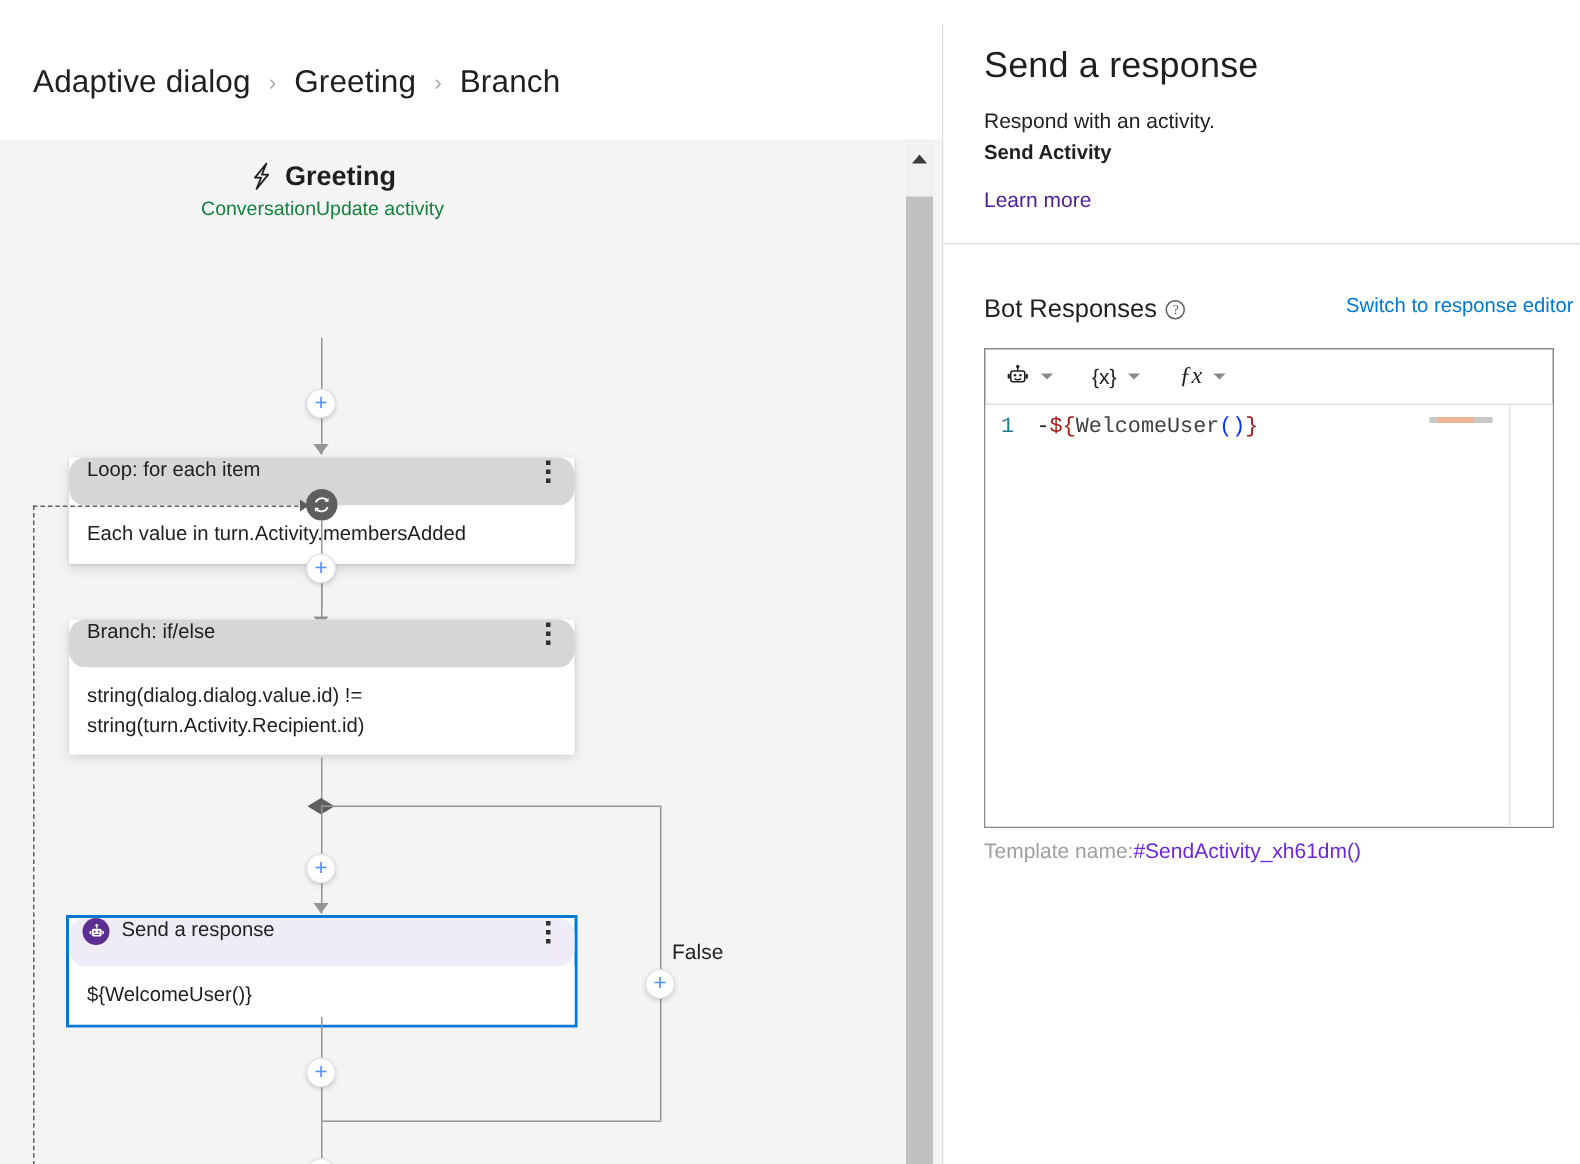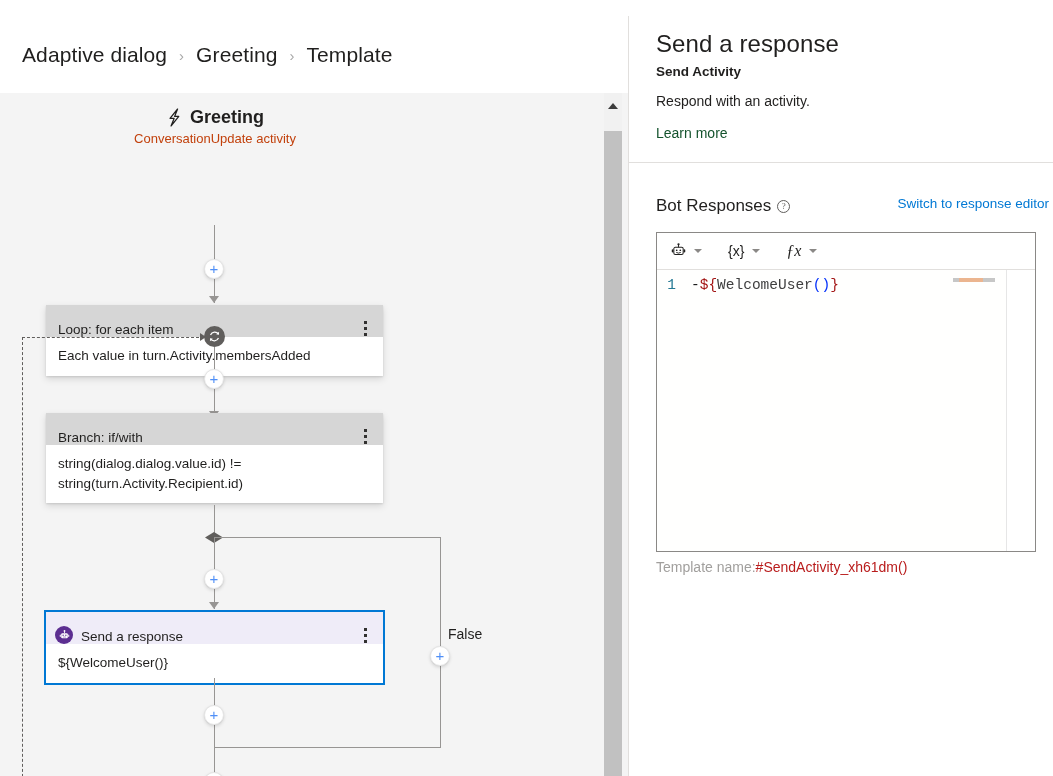--- a/index.html
+++ b/index.html
@@ -38,32 +38,32 @@
   #canvas-inner { position: absolute; left: 0; top: 0; width: 604px; height: 699px; }
 
   
   #trigger {
     position: absolute; left: 0; top: 14px; width: 430px; text-align: center;
   }
   #trigger-title {
     display: flex; align-items: center; justify-content: center; gap: 8px;
     font-size: 18px; font-weight: bold; color: #201f1e;
   }
-  #trigger-sub { font-size: 13px; color: #c2410c; margin-top: 3px; }
+  #trigger-sub { font-size: 13px; color: #15803d; margin-top: 3px; }
   .bolt { width: 16px; height: 19px; display: block; }
 
   
   .node {
     position: absolute;
     background: #ffffff;
     box-shadow: 0 0.6px 1.8px rgba(0,0,0,.11), 0 3.2px 7.2px rgba(0,0,0,.13);
   }
   .node-header {
     height: 32px; background: #d6d6d6;
-    display: flex; align-items: flex-end; padding: 0 10px 0 12px;
+    display: flex; align-items: flex-start; padding: 0 10px 0 12px; border-radius: 11px;
   }
   .node-header .nh-title {
     flex: 1; font-size: 13.5px; color: #201f1e; white-space: nowrap; overflow: hidden;
   }
   .node-body {
     background: #ffffff; padding: 9px 12px 10px 12px;
     font-size: 13.5px; color: #201f1e; line-height: 1.45;
   }
   .dots {
     width: 16px; height: 18px; display: flex; flex-direction: column;
@@ -152,21 +152,21 @@
     position: absolute; left: 629px; top: 0; width: 424px; height: 776px;
     background: #ffffff; padding: 0 0 0 27px;
   }
   #panel-title {
     font-size: 24px; color: #201f1e; font-weight: normal;
     padding-top: 14px; letter-spacing: .1px;
   }
   #panel-subtitle { font-size: 13.5px; color: #201f1e; font-weight: bold; margin-top: 6px; }
   #panel-desc { font-size: 14px; color: #201f1e; margin-top: 14px; }
   #learn-more {
-    display: inline-block; font-size: 14px; color: #14532d;
+    display: inline-block; font-size: 14px; color: #4c1d95;
     text-decoration: none; margin-top: 16px; cursor: pointer;
   }
   #panel-sep {
     position: absolute; left: 0; top: 146px; width: 424px; height: 1px; background: #e1dfdd;
   }
   #responses-row {
     position: absolute; left: 27px; top: 180px; width: 393px;
     display: flex; justify-content: space-between;
   }
   #responses-label {
@@ -217,36 +217,36 @@
     background: linear-gradient(to right,#bdbdbd 0 6px,#e8a87c 6px 30px,#bdbdbd 30px 42px);
     opacity: .85;
   }
   #editor-scroll-track {
     position: absolute; right: 0; top: 0; width: 29px; height: 281px;
     border-left: 1px solid #e6e6e6; background: #ffffff;
   }
   #template-name {
     position: absolute; left: 656px; top: 543px; font-size: 14px; color: #a19f9d;
   }
-  #template-name .tn-value { color: #b91c1c; cursor: pointer; }
+  #template-name .tn-value { color: #6d28d9; cursor: pointer; }
 </style>
 </head>
 <body>
 
 <div id="root">
 
   <div id="left-pane">
 
     <div id="breadcrumb-bar">
       <div id="breadcrumb">
         <span class="crumb">Adaptive dialog</span>
         <span class="crumb-sep">›</span>
         <span class="crumb">Greeting</span>
         <span class="crumb-sep">›</span>
-        <span class="crumb">Template</span>
+        <span class="crumb">Branch</span>
       </div>
     </div>
 
     <div id="canvas">
       <div id="canvas-inner">
 
         <div id="trigger">
           <div id="trigger-title">
             <span class="bolt">
               <svg width="16" height="19" viewBox="0 0 16 19">
@@ -292,21 +292,21 @@
         </div>
 
         <div class="vline" style="left:214px; top:254px; height:72px;"></div>
         <div class="plus-btn" style="left:204px; top:276px;">
             <span>+</span>
           </div>
         <div class="arrow-down" style="left:209px; top:318px;"></div>
 
         <div class="node" id="node-branch" style="left:46px; top:320px; width:337px;">
           <div class="node-header">
-            <span class="nh-title">Branch: if/with</span>
+            <span class="nh-title">Branch: if/else</span>
             <span class="dots">
                 <i></i>
                 <i></i>
                 <i></i>
               </span>
           </div>
           <div class="node-body" style="white-space:pre-line;">string(dialog.dialog.value.id) !=
 string(turn.Activity.Recipient.id)</div>
         </div>
 
@@ -371,22 +371,22 @@
           </div>
         <div id="sb-thumb"></div>
       </div>
     </div>
   </div>
 
   <div id="pane-divider"></div>
 
   <div id="right-pane">
     <div id="panel-title">Send a response</div>
+    <div id="panel-desc">Respond with an activity.</div>
     <div id="panel-subtitle">Send Activity</div>
-    <div id="panel-desc">Respond with an activity.</div>
     <a id="learn-more">Learn more</a>
     <div id="panel-sep"></div>
 
     <div id="responses-row">
       <div id="responses-label">
         <span>Bot Responses</span>
         <span class="help-circle">?</span>
       </div>
       <span id="switch-editor">Switch to response editor</span>
     </div>

